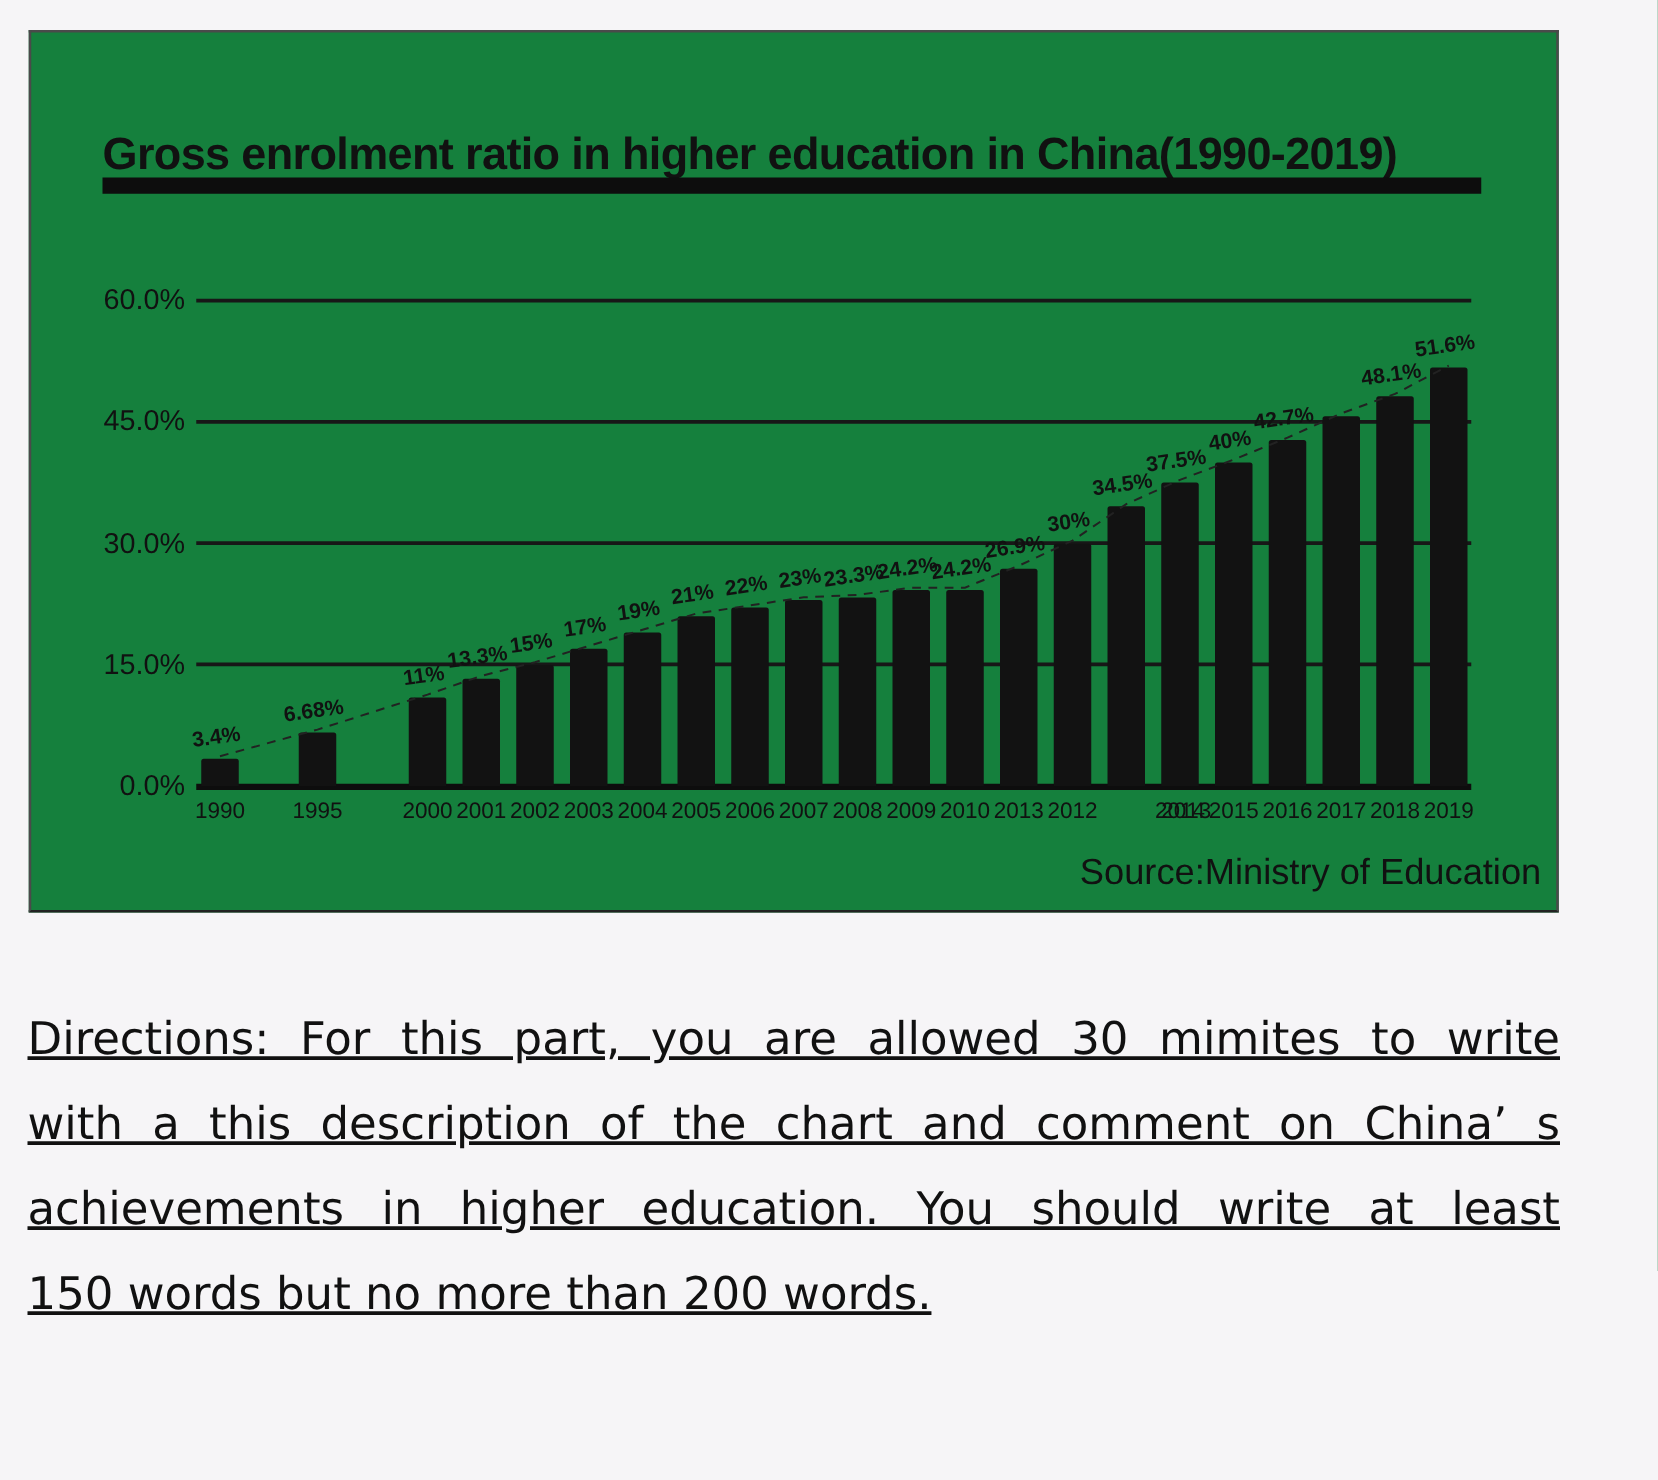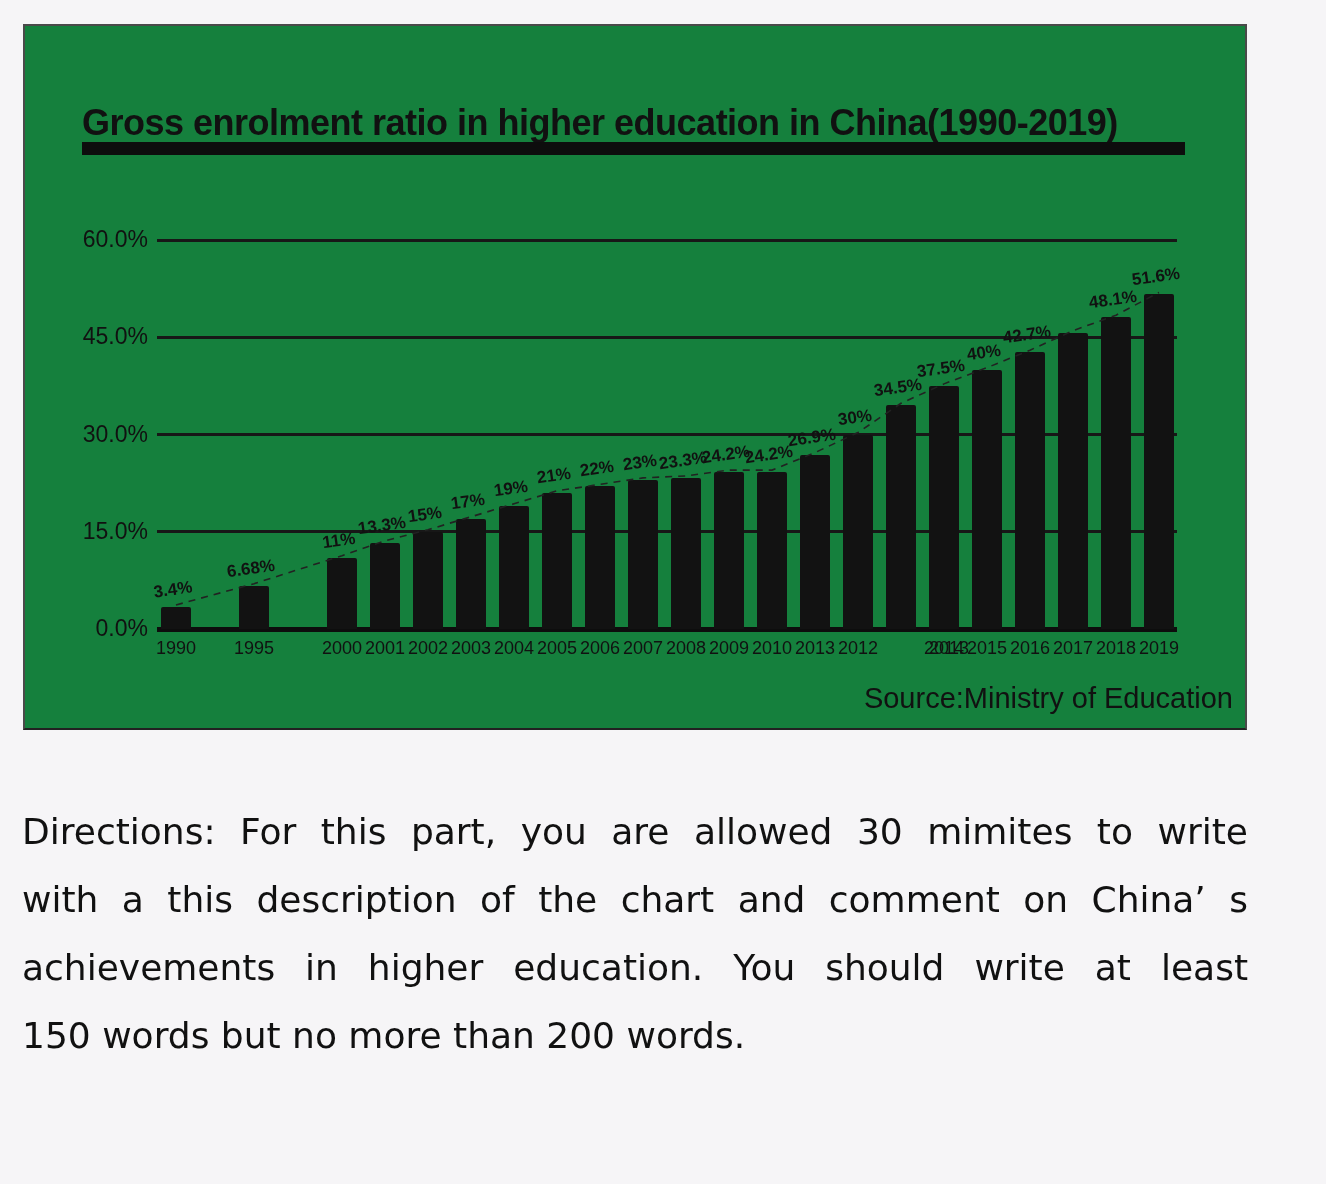--- a/index.html
+++ b/index.html
@@ -62,21 +62,21 @@
     font-size:29px;font-weight:500;
   }
   
   .writing{
     position:absolute;left:22px;top:782px;width:1226px;
     font-family:"DejaVu Sans", sans-serif;
   }
   .writing-heading{
     margin:0;font-size:38px;font-weight:500;line-height:46px;
   }
-  .directions{margin-top:16px;}
+  .directions{margin-top:16px;text-decoration:underline;}
   .dir-line{
     font-size:36px;line-height:68px;
     text-align:justify;text-align-last:justify;
     white-space:normal;
   }
   .dir-line.last{text-align-last:left;}
 </style>
 </head>
 <body>
 

